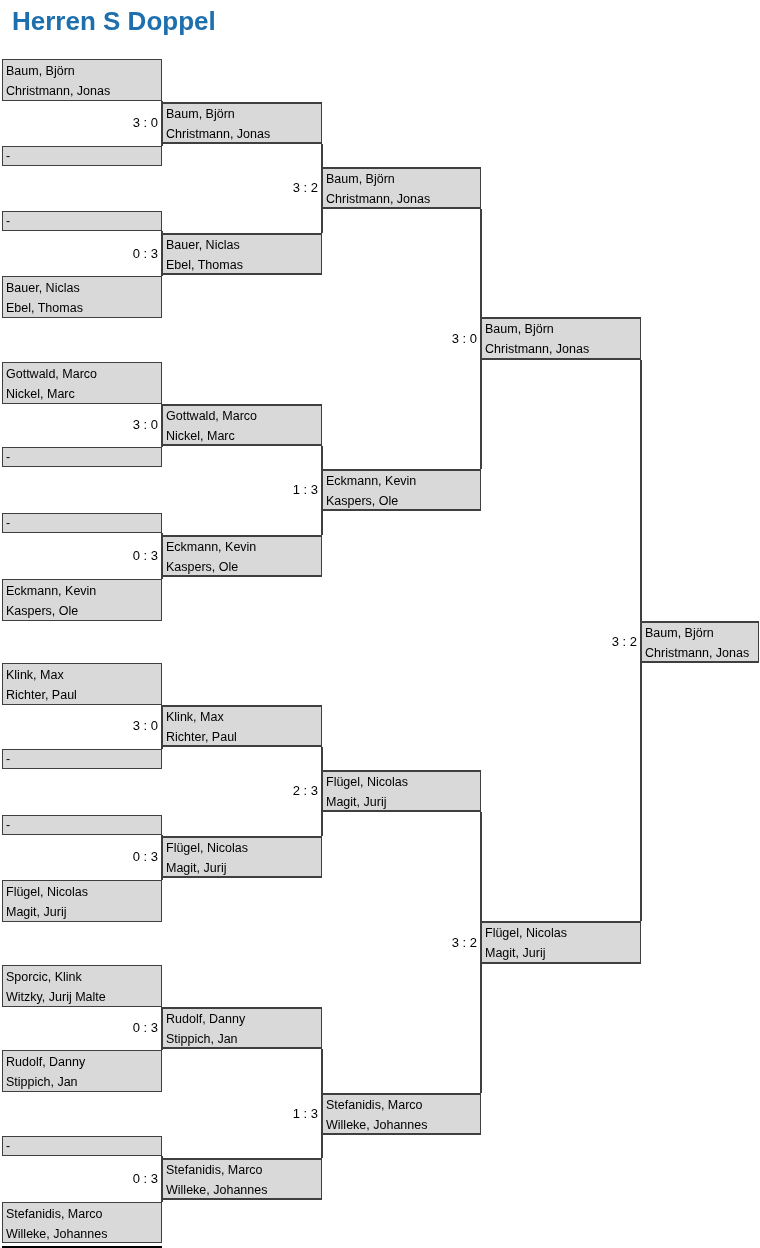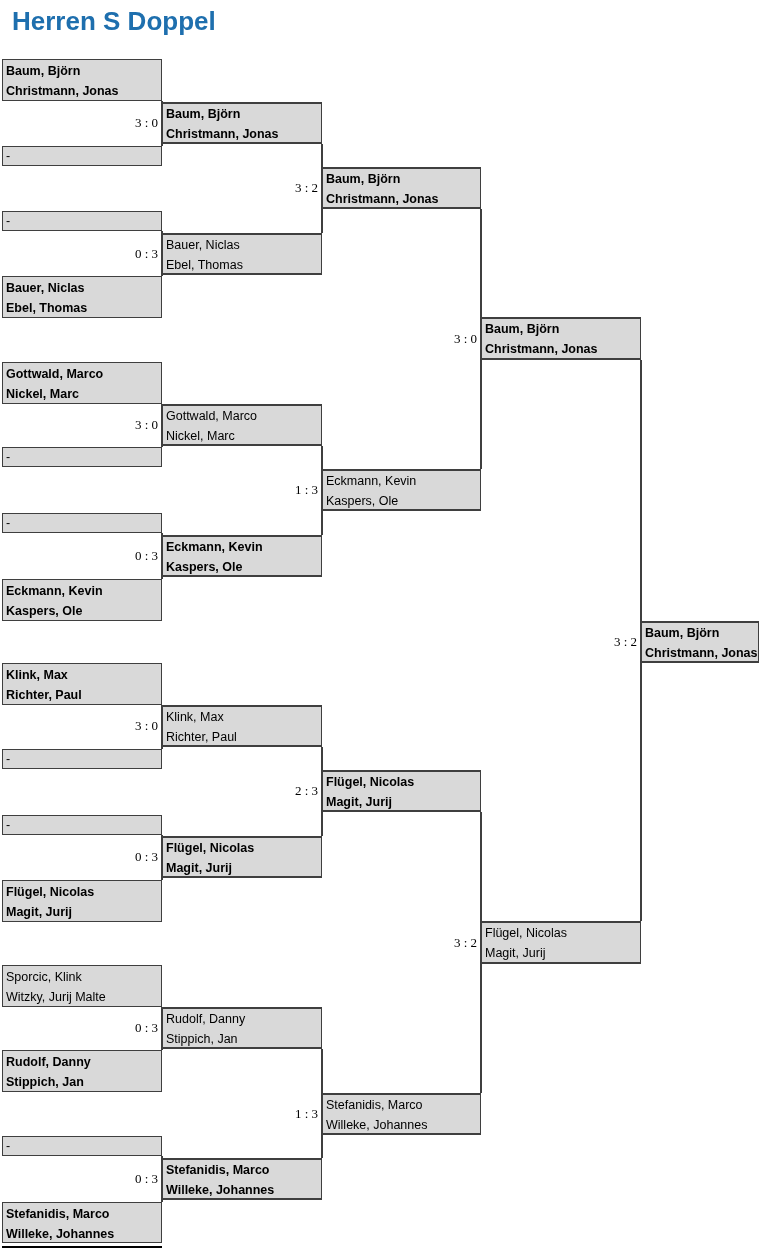--- a/index.html
+++ b/index.html
@@ -15,25 +15,25 @@
     position:absolute;left:12px;top:4px;font-size:26px;line-height:34px;
     font-weight:bold;color:var(--title);white-space:nowrap;
   }
   .box{
     position:absolute;box-sizing:border-box;background:var(--fill);
     border:1px solid var(--bord);padding:1px 0 0 3px;overflow:hidden;
   }
   .box .line{height:20px;line-height:20px;font-size:12.5px;white-space:nowrap;}
   .box.bye .line{height:16px;line-height:16px;}
   .box.adv{border-top-width:2px;border-bottom-width:2px;padding-top:0;}
-  .box.bold .line{font-weight:bold;}
+  .box.bold .line{font-weight:normal;}
   .vline{position:absolute;width:2px;background:var(--bord);}
   .score{
     position:absolute;width:54px;text-align:right;font-size:13px;
-    line-height:20px;white-space:nowrap;font-family:Liberation Serif, serif;
+    line-height:20px;white-space:nowrap;
   }
   .bottom-line{position:absolute;left:2px;top:1246px;width:160px;height:2px;background:#000;}
 </style>
 </head>
 <body>
 
 <div class="title">Herren S Doppel</div>
 <div id="bracket">
     <div class="box bold" style="left: 2px; top: 59px; width: 160px; height: 42px;">
       <div class="line">Baum, Björn</div>

